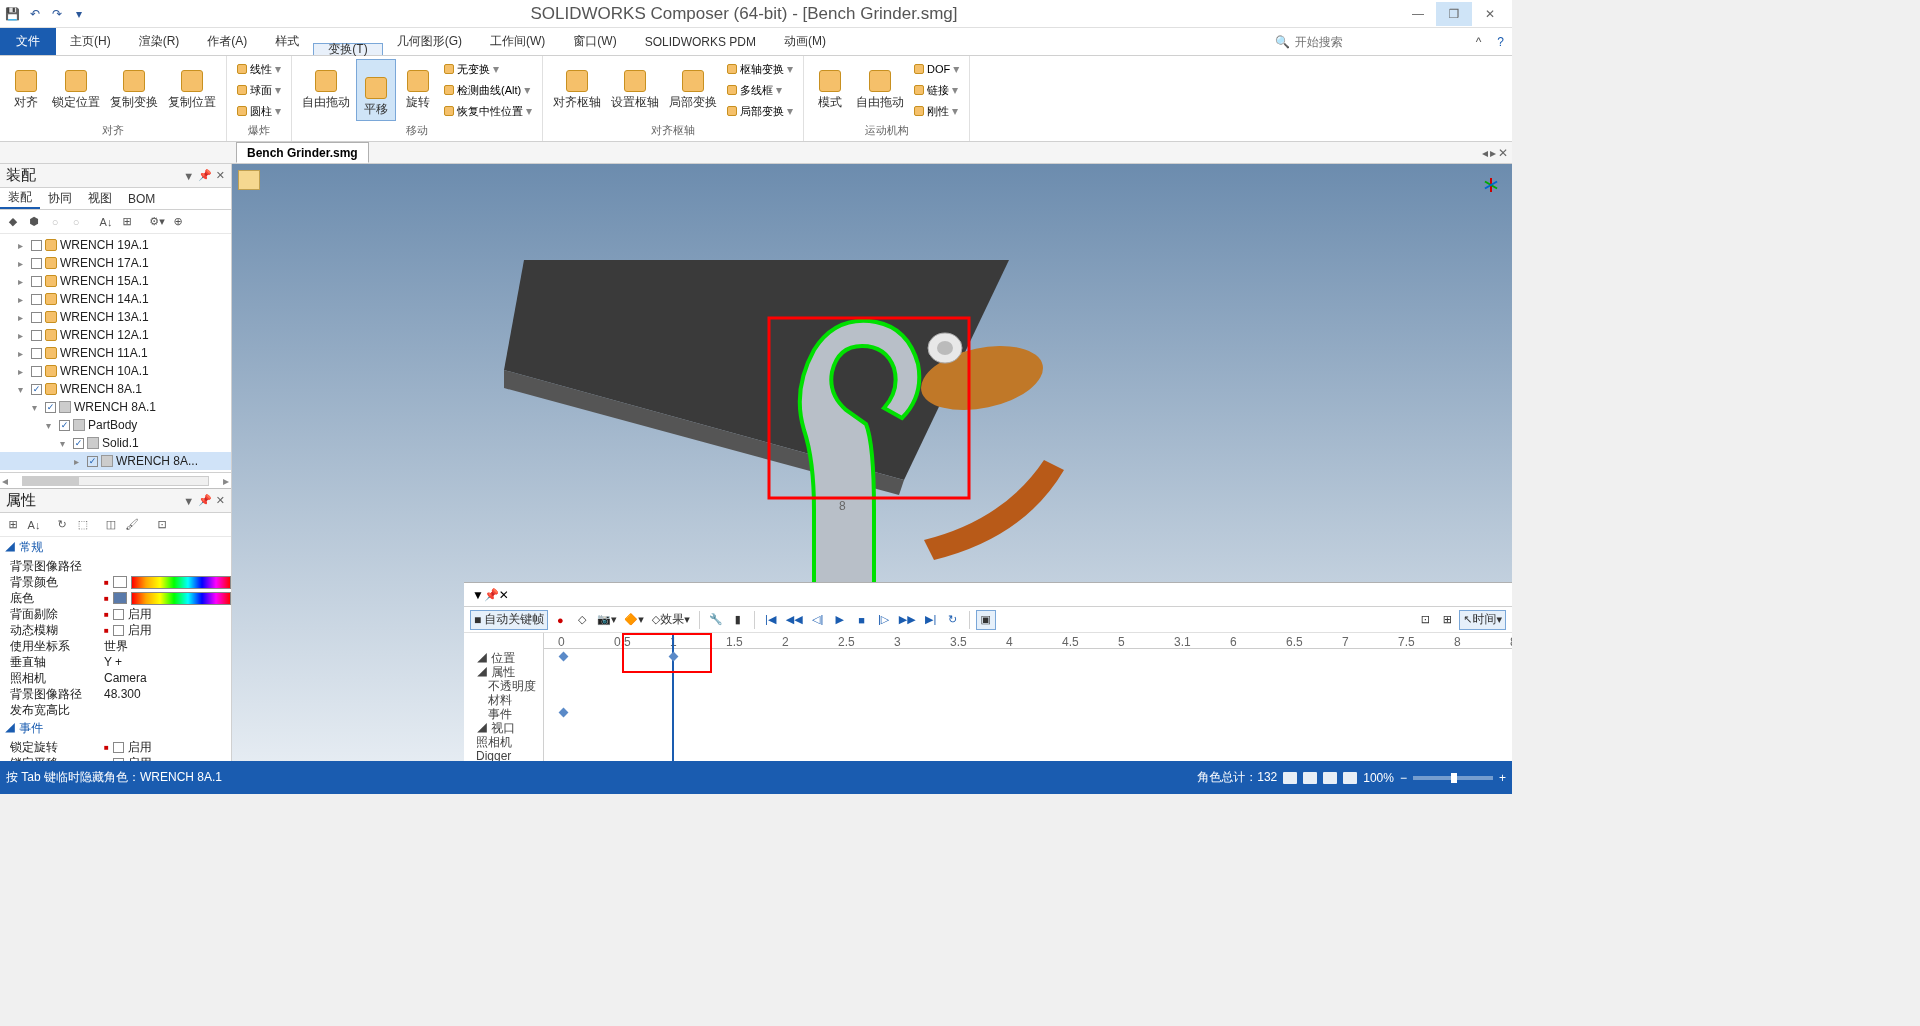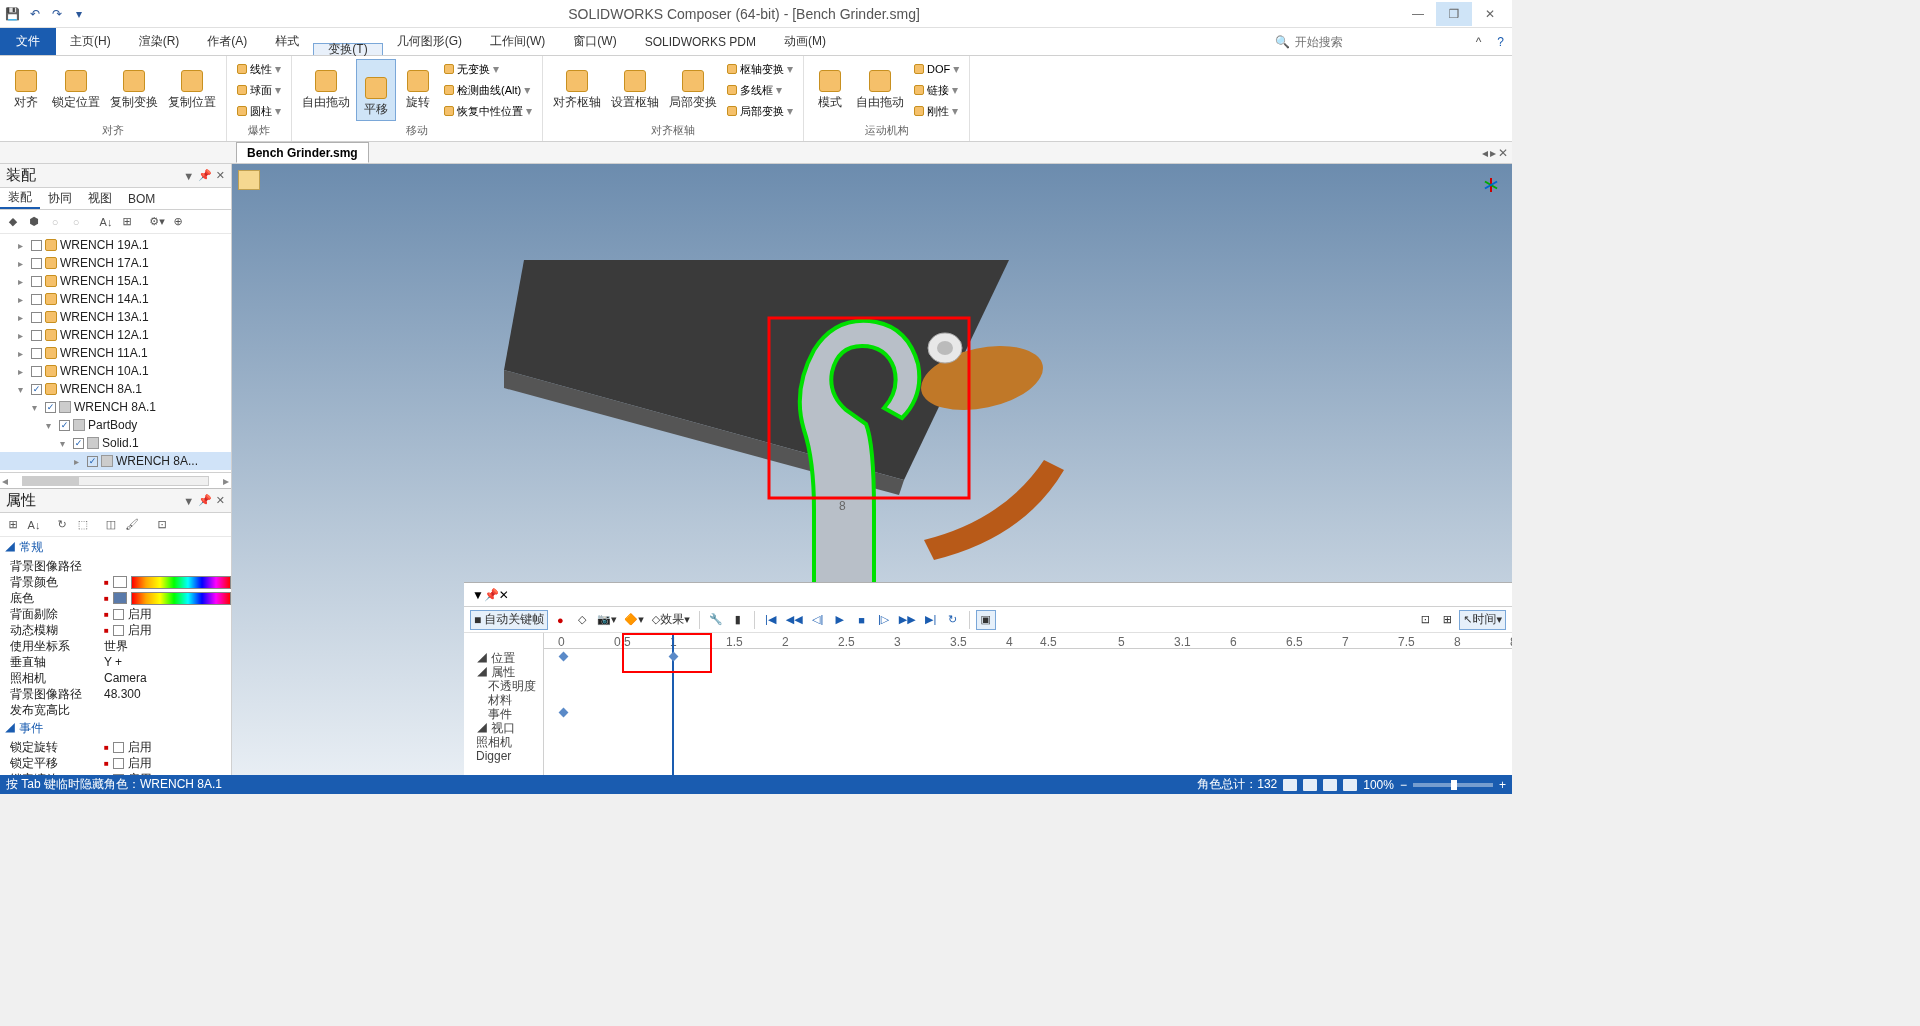--- a/index.html
+++ b/index.html
@@ -1,20 +1,20 @@
 <!DOCTYPE html>
 <html><head>
 <meta charset="utf-8">
 <style>
 * { margin:0; padding:0; box-sizing:border-box; font-family:"Microsoft YaHei","Segoe UI",sans-serif; font-size:12px; user-select:none; }
 body { background:#f0f0f0; width:1512px; height:794px; overflow:hidden; position:relative; }
 .titlebar { height:28px; background:#fff; display:flex; align-items:center; padding:0 4px; border-bottom:1px solid #e0e0e0; }
 .qat { display:flex; gap:4px; align-items:center; }
 .qat span { width:18px; height:18px; display:flex; align-items:center; justify-content:center; color:#2b579a; }
-.title { flex:1; text-align:center; color:#555; font-size:14px; }
+.title { flex:1; text-align:center; color:#555; font-size:17px; }
 .winbtns { display:flex; }
 .winbtns div { width:36px; height:24px; display:flex; align-items:center; justify-content:center; color:#666; }
 .winbtns .max { background:#cfe4f7; }
 .menubar { height:28px; background:#fff; display:flex; align-items:stretch; border-bottom:1px solid #d0d0d0; }
 .file-btn { background:#1a5cb0; color:#fff; padding:0 16px; display:flex; align-items:center; }
 .menu-item { padding:0 14px; display:flex; align-items:center; color:#333; }
 .menu-item.active { background:#e8f0fa; border:1px solid #7aa7d8; border-bottom:none;margin-top:15px; }
 .search-box { margin-left:auto; display:flex; align-items:center; padding:0 8px; color:#999; gap:4px; width:200px; }
 .search-box input { border:none; outline:none; width:120px; color:#999; }
 .help-btn { padding:0 8px; display:flex; align-items:center; color:#555; }
@@ -83,21 +83,21 @@
 .tl-labels div { height:14px; display:flex; align-items:center; }
 .tl-labels .ind1 { padding-left:8px; }
 .tl-labels .ind2 { padding-left:20px; }
 .tl-area { flex:1; position:relative; }
 .ruler { height:16px; position:relative; border-bottom:1px solid #ccc; font-size:9px; color:#666; }
 .ruler span { position:absolute; top:2px; }
 .play-line { position:absolute; top:0; bottom:0; width:2px; background:#1a5cb0; }
 .redbox-tl { position:absolute; border:2px solid red; }
 .dia { position:absolute; width:7px; height:7px; background:#5a8ac8; transform:rotate(45deg); }
 
-.statusbar { position:absolute; left:0; right:0; bottom:0; height:19px; background:#1a5cb0; color:#fff; display:flex; align-items:center; font-size:11px; padding:0 6px; }
+.statusbar { position:absolute; left:0; right:0; bottom:0; height:33px; background:#1a5cb0; color:#fff; display:flex; align-items:center; font-size:11px; padding:0 6px; }
 .statusbar .r { margin-left:auto; display:flex; align-items:center; gap:6px; }
 .sb-ic { width:14px; height:12px; background:#fff; opacity:.9; border-radius:1px; }
 </style>
 </head>
 <body>
 
 <div class="titlebar">
   <div class="qat">
     <span>💾</span>
     <span>↶</span>
@@ -544,21 +544,21 @@
           <div class="ruler" id="tl-ruler">
               <span style="left: 14px;">0</span>
               <span style="left: 70px;">0.5</span>
               <span style="left: 126px;">1</span>
               <span style="left: 182px;">1.5</span>
               <span style="left: 238px;">2</span>
               <span style="left: 294px;">2.5</span>
               <span style="left: 350px;">3</span>
               <span style="left: 406px;">3.5</span>
               <span style="left: 462px;">4</span>
-              <span style="left: 496px;">4.5</span>
+              <span style="left: 518px;">4.5</span>
               <span style="left: 574px;">5</span>
               <span style="left: 630px;">3.1</span>
               <span style="left: 686px;">6</span>
               <span style="left: 742px;">6.5</span>
               <span style="left: 798px;">7</span>
               <span style="left: 854px;">7.5</span>
               <span style="left: 910px;">8</span>
               <span style="left: 966px;">8.5</span>
             </div>
           <div class="play-line" style="left:128px"></div>

